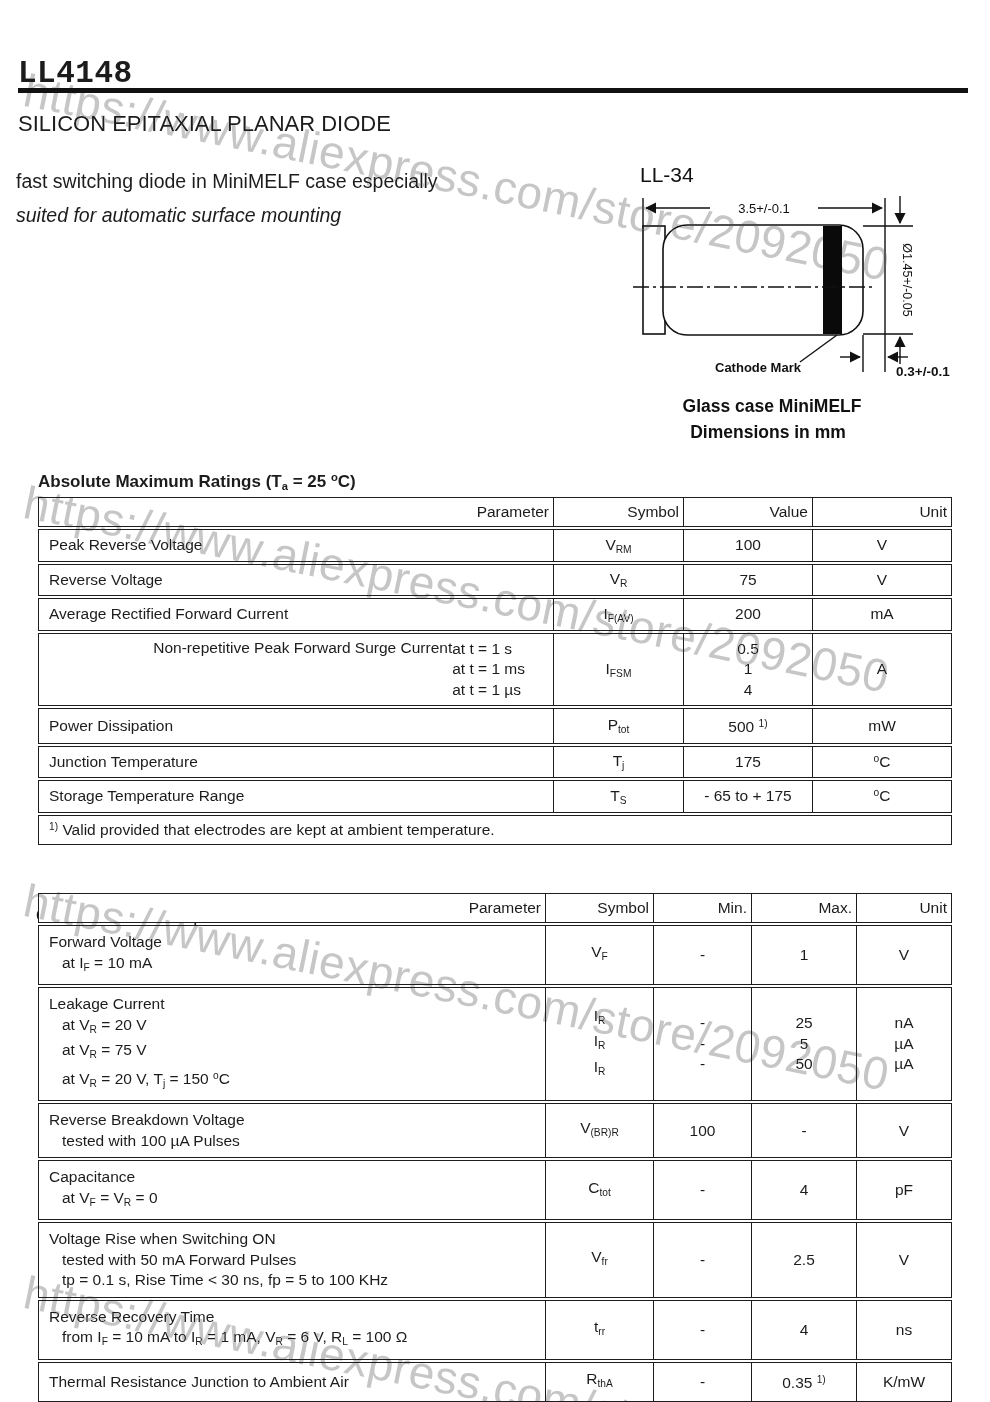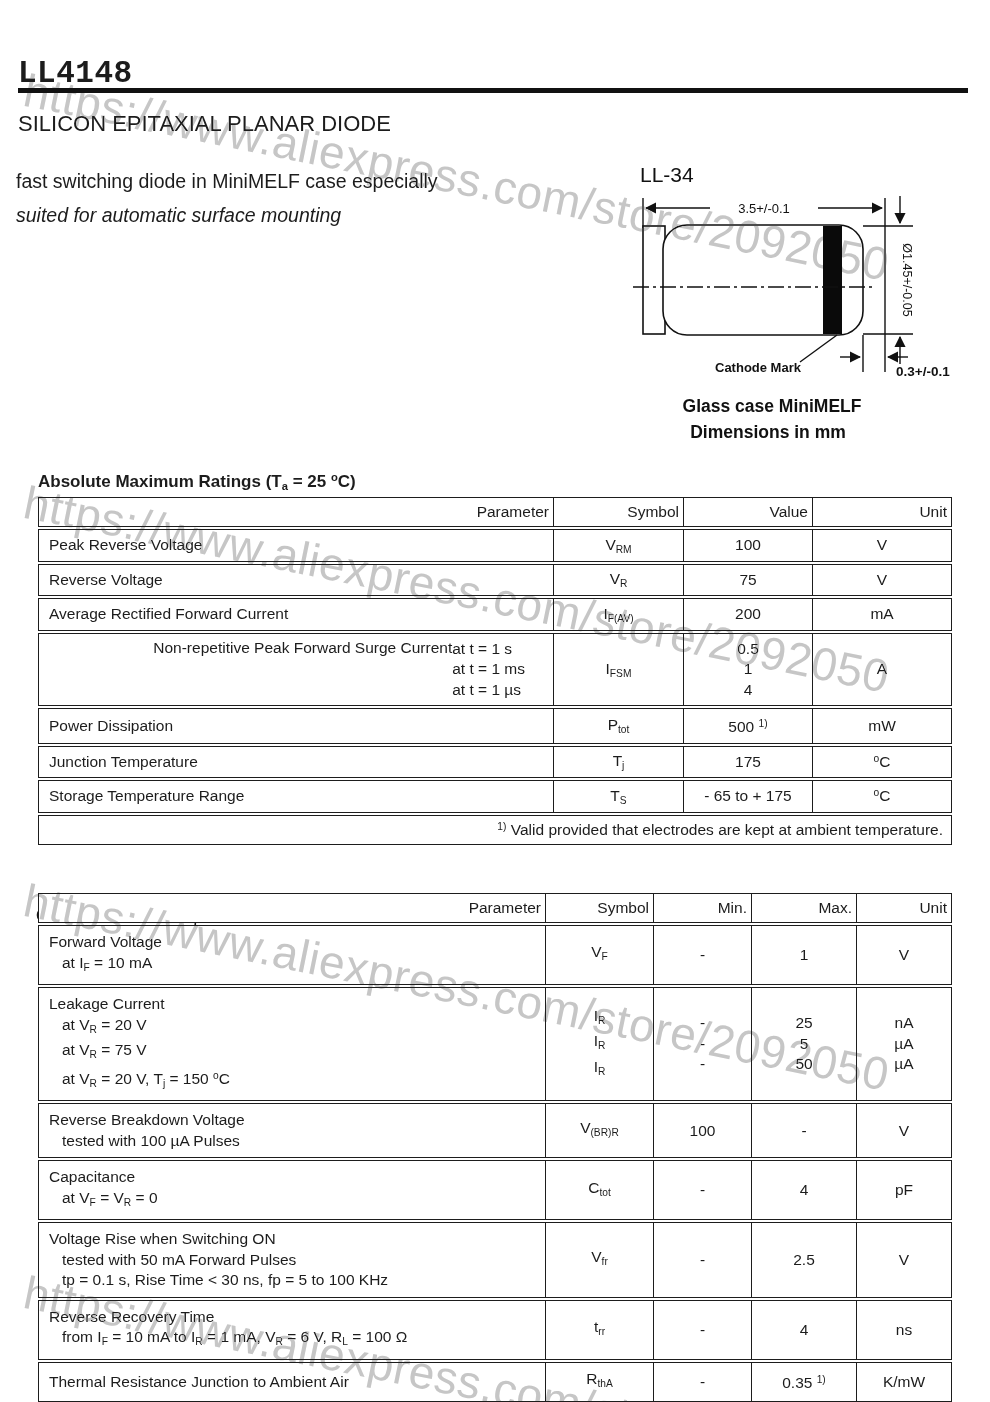--- a/index.html
+++ b/index.html
@@ -17,21 +17,21 @@
   #amr-wrap{left:38px;top:495px;width:914px;}
   #chars-wrap{left:38px;top:891px;width:914px;}
   table.dtable{border-collapse:separate;border-spacing:0 2px;width:100%;table-layout:fixed;}
   table.dtable td{border-top:1.5px solid #1d1d1d;border-bottom:1.5px solid #1d1d1d;
       border-right:1.5px solid #1d1d1d;vertical-align:middle;font-size:15.5px;
       background:#fff;overflow:hidden;}
   table.dtable td:first-child{border-left:1.5px solid #1d1d1d;}
   td.hd{text-align:right;font-size:16px;padding:5px 4px;}
   td.param{text-align:left;padding:6px 8px 6px 10px;}
   td.c{text-align:center;padding:6px 4px;}
-  td.foot{text-align:right;padding:5px 8px 5px 10px;font-size:15px;}
+  td.foot{text-align:left;padding:5px 8px 5px 10px;font-size:15px;}
   #amr-wrap td.param,#amr-wrap td.c{padding-top:5px;padding-bottom:5px;}
   .line{line-height:20.5px;}
   .ind{padding-left:13px;}
   td.pflex{display:flex;justify-content:flex-end;align-items:flex-start;border:none;}
   tr > td.pflex{border-top:1.5px solid #1d1d1d;border-bottom:1.5px solid #1d1d1d;
       border-right:1.5px solid #1d1d1d;border-left:1.5px solid #1d1d1d;}
   .conds{text-align:left;margin-right:20px;}
   sub{font-size:66%;vertical-align:-0.3em;}
   sup{font-size:66%;vertical-align:0.5em;}
   .wm{position:absolute;font-size:46px;letter-spacing:0.5px;white-space:nowrap;

